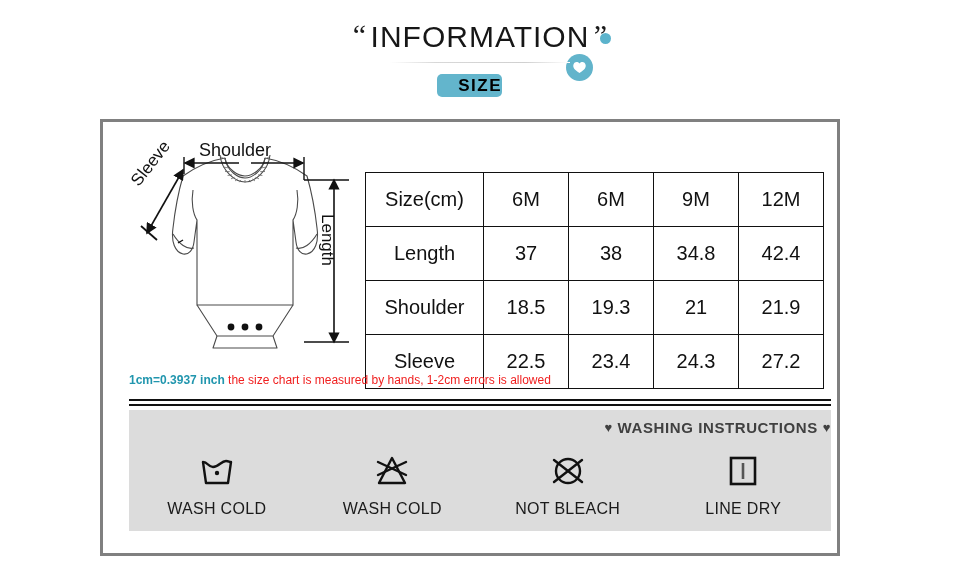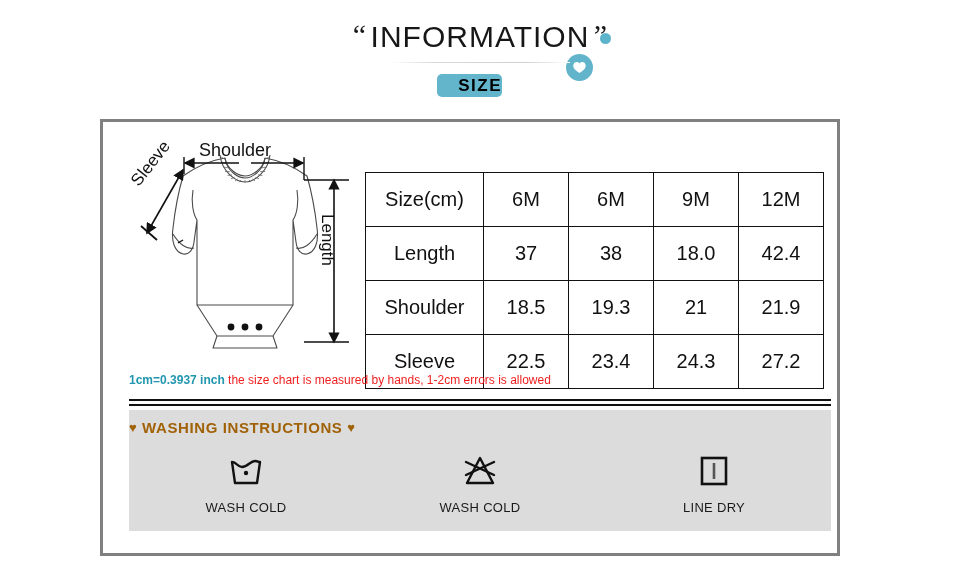--- a/index.html
+++ b/index.html
@@ -98,32 +98,32 @@
   .rule-a { position:absolute; left:26px; top:277px; width:702px; height:2px; background:#111; }
   .rule-b { position:absolute; left:26px; top:282px; width:702px; height:2px; background:#111; }
 
   
   .wash-panel {
     position:absolute; left:26px; top:288px;
     width:702px; height:121px; background:#dcdcdc;
   }
   .wash-title {
     position:absolute; left:0; top:9px; width:702px;
-    text-align:left; font-size:15px; font-weight:bold;
-    letter-spacing:0.6px; color:#a16207;
+    text-align:right; font-size:15px; font-weight:bold;
+    letter-spacing:0.6px; color:#404040;
   }
   .wash-title .heart-g { font-size:13px; vertical-align:1px; }
   .wash-items {
     position:absolute; left:0; top:38px; width:702px;
     display:flex; justify-content:space-around; align-items:flex-start;
   }
   .wash-item { width:120px; text-align:center; }
   .wash-item .ic { height:46px; display:flex; align-items:center; justify-content:center; }
   .wash-item .cap {
-    margin-top:6px; font-size:13px; color:#1a1a1a;
+    margin-top:6px; font-size:16px; color:#1a1a1a;
     letter-spacing:0.3px; white-space:nowrap;
   }
 </style>
 </head>
 <body>
 
 <div class="page">
 
   <div class="header">
     <div class="title-row">
@@ -244,21 +244,21 @@
           <td class="rowhead">Size(cm)</td>
           <td class="val">6M</td>
           <td class="val">6M</td>
           <td class="val">9M</td>
           <td class="val">12M</td>
         </tr>
         <tr>
           <td class="rowhead">Length</td>
           <td class="val">37</td>
           <td class="val">38</td>
-          <td class="val">18.0</td>
+          <td class="val">34.8</td>
           <td class="val">42.4</td>
         </tr>
         <tr>
           <td class="rowhead">Shoulder</td>
           <td class="val">18.5</td>
           <td class="val">19.3</td>
           <td class="val">21</td>
           <td class="val">21.9</td>
         </tr>
         <tr>
@@ -301,20 +301,30 @@
           <div class="ic">
             <svg width="40" height="36" viewBox="0 0 40 36">
               <path d="M20 5 L33 30 L7 30 Z" fill="none" stroke="#111" stroke-width="2.4" stroke-linejoin="round"></path>
               <line x1="6" y1="9" x2="34" y2="22" stroke="#111" stroke-width="2.4" stroke-linecap="round"></line>
               <line x1="34" y1="9" x2="6" y2="22" stroke="#111" stroke-width="2.4" stroke-linecap="round"></line>
             </svg>
           </div>
           <div class="cap">WASH COLD</div>
         </div>
 
+        <div class="wash-item">
+          <div class="ic">
+            <svg width="38" height="36" viewBox="0 0 38 36">
+              <circle cx="19" cy="18" r="12" fill="none" stroke="#111" stroke-width="2.4"></circle>
+              <line x1="5" y1="7" x2="33" y2="29" stroke="#111" stroke-width="2.4" stroke-linecap="round"></line>
+              <line x1="33" y1="7" x2="5" y2="29" stroke="#111" stroke-width="2.4" stroke-linecap="round"></line>
+            </svg>
+          </div>
+          <div class="cap">NOT BLEACH</div>
+        </div>
 
 
         <div class="wash-item">
           <div class="ic">
             <svg width="34" height="34" viewBox="0 0 34 34">
               <rect x="5" y="4" width="24" height="26" fill="none" stroke="#111" stroke-width="2.6"></rect>
               <line x1="17" y1="9" x2="17" y2="25" stroke="#555" stroke-width="2.6"></line>
             </svg>
           </div>
           <div class="cap">LINE DRY</div>

